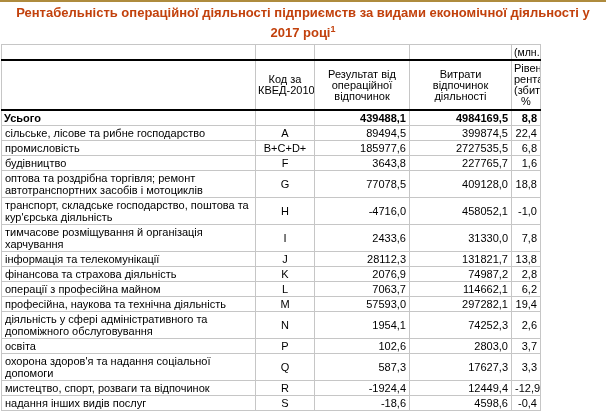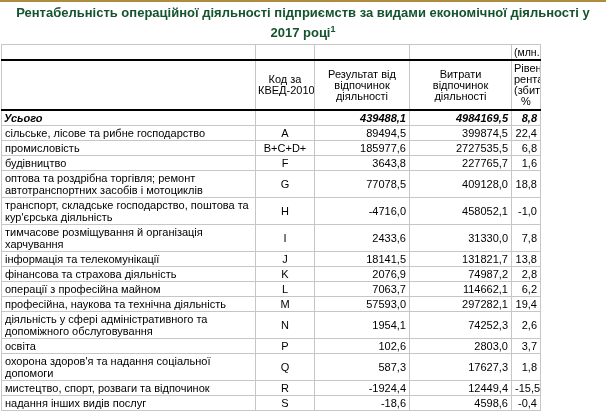--- a/index.html
+++ b/index.html
@@ -16,21 +16,21 @@
     height: 2px;
     background: #AE8B3E;
     width: 100%;
   }
   .title {
     margin: 2px 6px 3px 6px;
     text-align: center;
     font-size: 13px;
     font-weight: bold;
     line-height: 17px;
-    color: #14532d;
+    color: #c2410c;
   }
   .title sup { font-size: 9px; }
   table.stat {
     width: 540px;
     margin-left: 1px;
     border-collapse: collapse;
     table-layout: fixed;
     font-size: 11px;
   }
   table.stat td, table.stat th {
@@ -53,21 +53,21 @@
     text-align: center;
     line-height: 11px;
     padding: 2px 2px;
     height: 44px;
     margin-top: 35px;
   }
   tbody td { line-height: 12px; }
   td.name  { text-align: left; padding-left: 8px; padding-right: 12px; }
   td.code  { text-align: center; }
   td.result, td.costs, td.level { text-align: right; padding-right: 4px; }
-  tr.total td { font-weight: bold; font-style: italic; }
+  tr.total td { font-weight: bold; }
   tr.total td.name { padding-left: 2px; }
 </style>
 </head>
 <body>
 
 <div class="page">
 
   <div class="accent-line"></div>
 
   <div class="title">
@@ -86,21 +86,21 @@
       <tr class="unit-row">
         <td></td>
         <td></td>
         <td></td>
         <td></td>
         <td>(млн.грн)</td>
       </tr>
       <tr class="header-row">
         <th></th>
         <th>Код за КВЕД-2010</th>
-        <th>Результат від відпочинок діяльності</th>
+        <th>Результат від операційної відпочинок</th>
         <th>Витрати відпочинок діяльності</th>
         <th>Рівень рентабельності (збитковості), %</th>
       </tr>
     </thead>
     <tbody>
         <tr class="total">
           <td class="name">Усього</td>
           <td class="code"></td>
           <td class="result">439488,1</td>
           <td class="costs">4984169,5</td>
@@ -144,21 +144,21 @@
         <tr>
           <td class="name">тимчасове розміщування й організація харчування</td>
           <td class="code">I</td>
           <td class="result">2433,6</td>
           <td class="costs">31330,0</td>
           <td class="level">7,8</td>
         </tr>
         <tr>
           <td class="name">інформація та телекомунікації</td>
           <td class="code">J</td>
-          <td class="result">18141,5</td>
+          <td class="result">28112,3</td>
           <td class="costs">131821,7</td>
           <td class="level">13,8</td>
         </tr>
         <tr>
           <td class="name">фінансова та страхова діяльність</td>
           <td class="code">K</td>
           <td class="result">2076,9</td>
           <td class="costs">74987,2</td>
           <td class="level">2,8</td>
         </tr>
@@ -188,28 +188,28 @@
           <td class="code">P</td>
           <td class="result">102,6</td>
           <td class="costs">2803,0</td>
           <td class="level">3,7</td>
         </tr>
         <tr>
           <td class="name">охорона здоров'я та надання соціальної допомоги</td>
           <td class="code">Q</td>
           <td class="result">587,3</td>
           <td class="costs">17627,3</td>
-          <td class="level">1,8</td>
+          <td class="level">3,3</td>
         </tr>
         <tr>
           <td class="name">мистецтво, спорт, розваги та відпочинок</td>
           <td class="code">R</td>
           <td class="result">-1924,4</td>
           <td class="costs">12449,4</td>
-          <td class="level">-15,5</td>
+          <td class="level">-12,9</td>
         </tr>
         <tr>
           <td class="name">надання інших видів послуг</td>
           <td class="code">S</td>
           <td class="result">-18,6</td>
           <td class="costs">4598,6</td>
           <td class="level">-0,4</td>
         </tr>
       </tbody>
   </table>

